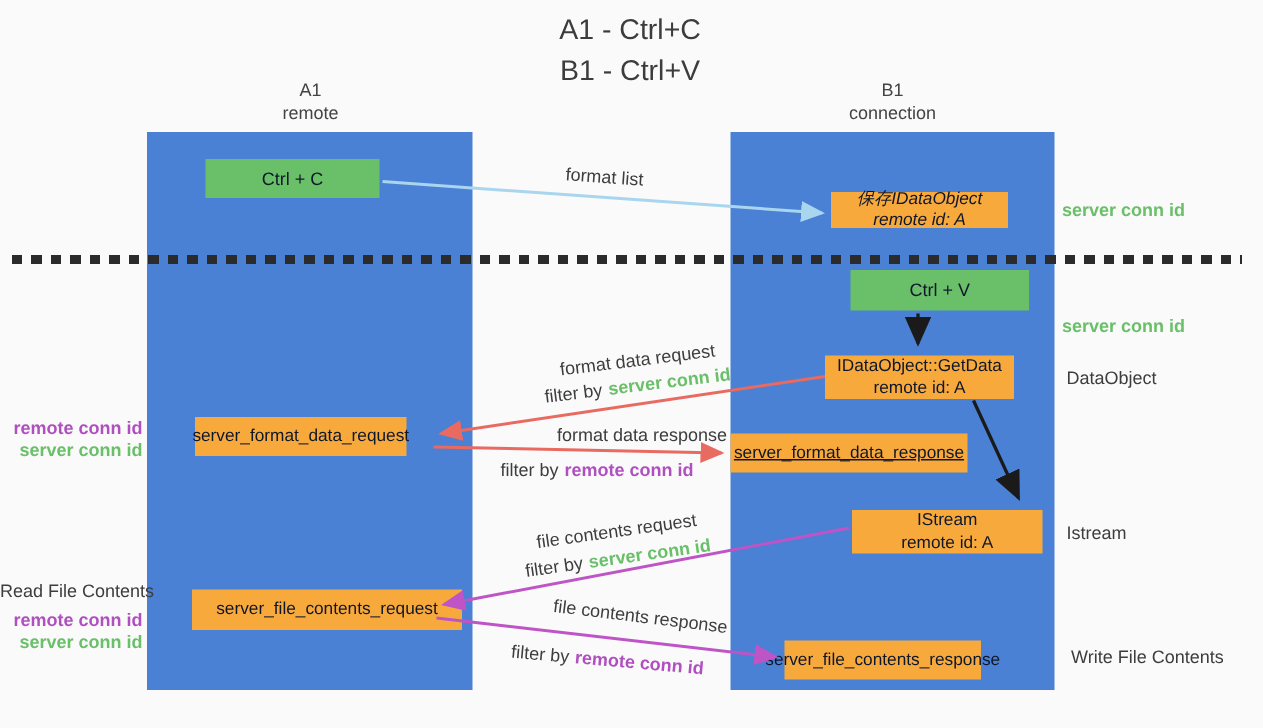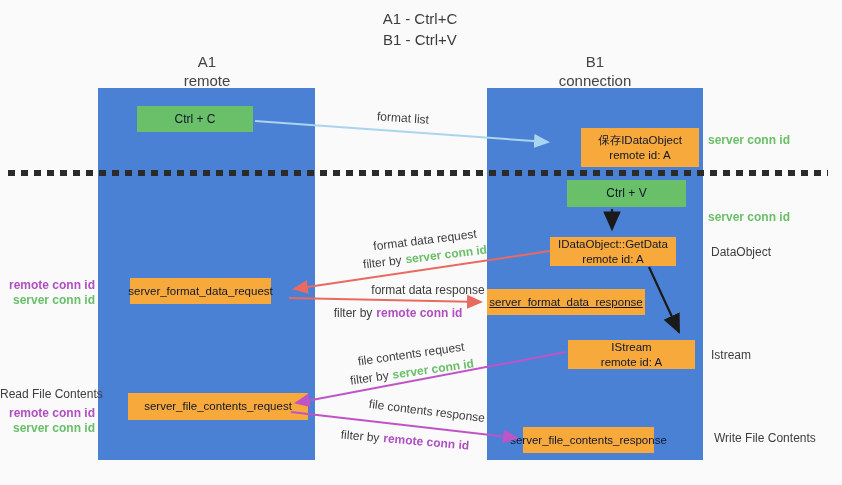--- a/index.html
+++ b/index.html
@@ -8,26 +8,26 @@
     background: #fafafa;
     font-family: "Liberation Sans", sans-serif;
     position: relative;
     overflow: hidden;
     color: #3d3d3d;
   }
   .stage { position: absolute; inset: 0; width: 842px; height: 485px; }
 
   .title {
     position: absolute; left: 280px; top: 8px; width: 280px;
-    text-align: center; font-size: 15px; line-height: 1.4; color: #3c3c3c;
+    text-align: center; font-size: 19px; line-height: 1.4; color: #3c3c3c;
   }
 
   .col-header {
     position: absolute; top: 53px; width: 160px;
-    text-align: center; font-size: 15px; line-height: 1.25; color: #444;
+    text-align: center; font-size: 12px; line-height: 1.25; color: #444;
   }
   .col-header.left  { left: 127px; }
   .col-header.right { left: 515px; }
 
   .column {
     position: absolute; top: 88px; height: 372px;
     background: #4a81d4; z-index: 1;
   }
   .column.left  { left: 98px;  width: 217px; }
   .column.right { left: 487px; width: 216px; }
@@ -42,21 +42,21 @@
     position: absolute; z-index: 4;
     display: flex; flex-direction: column; align-items: center; justify-content: center;
     color: #0f172a; font-size: 12px; text-align: center; line-height: 1.25;
     white-space: nowrap;
   }
   .node.green  { background: #6abf69; }
   .node.orange { background: #f8a93c; }
   .node.two-line { font-size: 11.5px; }
 
   .n-ctrl-c    { left: 137px; top: 106px; width: 116px; height: 26px; }
-  .n-save-obj  { left: 581px; top: 128px; width: 118px; height: 39px; }
+  .n-save-obj  { left: 554px; top: 128px; width: 118px; height: 24px; font-style: italic; }
   .n-ctrl-v    { left: 567px; top: 180px; width: 119px; height: 27px; }
   .n-getdata   { left: 550px; top: 237px; width: 126px; height: 29px; }
   .n-fmt-req   { left: 130px; top: 278px; width: 141px; height: 26px; font-size: 11.5px; }
   .n-fmt-resp  { left: 487px; top: 289px; width: 158px; height: 26px; font-size: 11.5px; text-decoration: underline; }
   .n-istream   { left: 568px; top: 340px; width: 127px; height: 29px; }
   .n-file-req  { left: 128px; top: 393px; width: 180px; height: 27px; font-size: 11.5px; }
   .n-file-resp { left: 523px; top: 427px; width: 131px; height: 26px; font-size: 11.5px; }
 
   svg.arrows { position: absolute; left: 0; top: 0; z-index: 5; pointer-events: none; }
 

